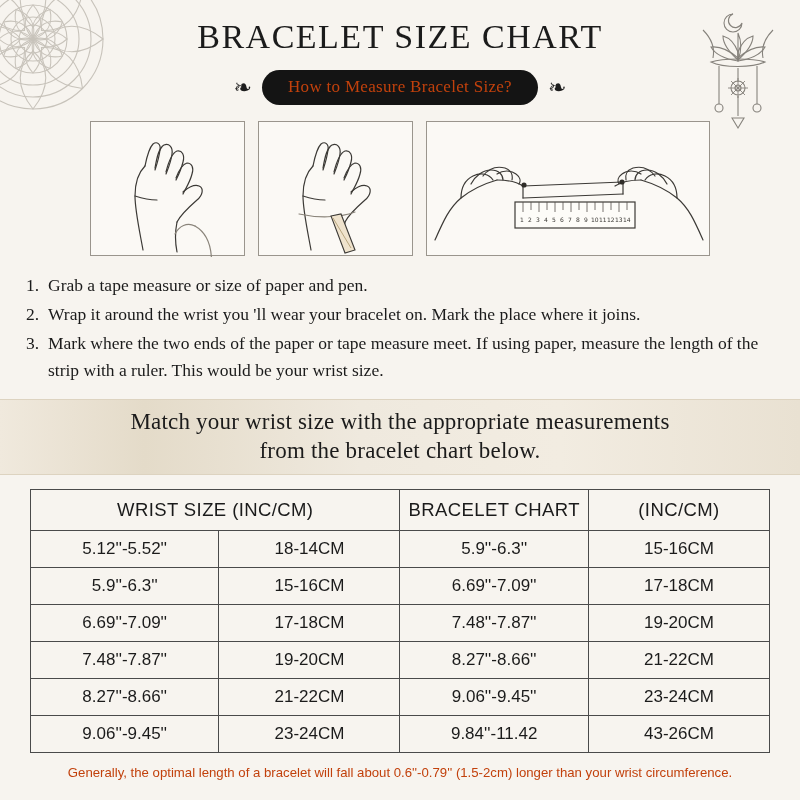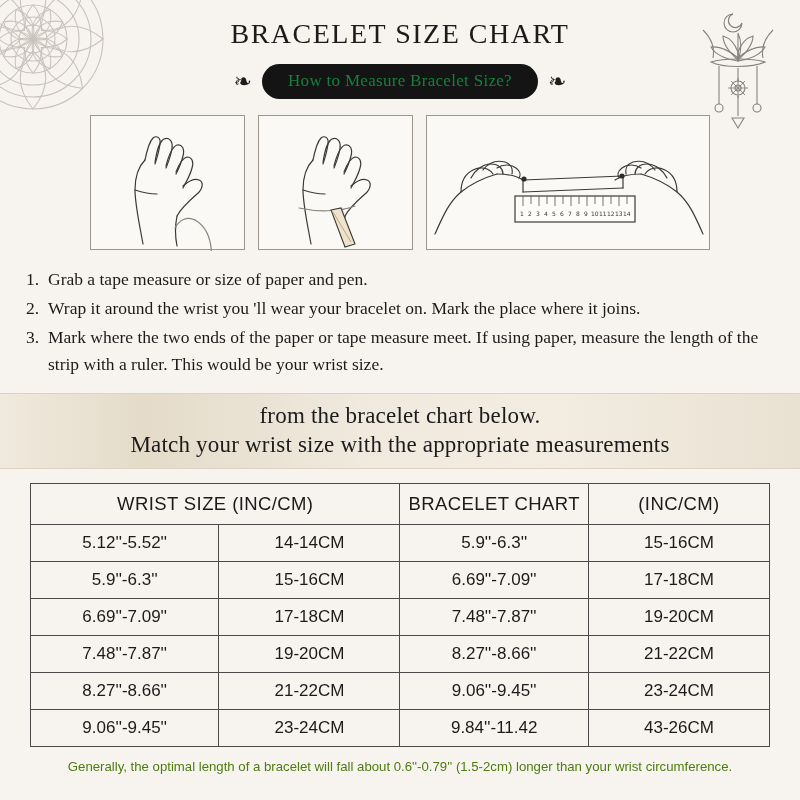--- a/index.html
+++ b/index.html
@@ -39,38 +39,38 @@
     top: 0px;
     width: 105px;
     height: 130px;
     opacity: 0.65;
     pointer-events: none;
   }
 
   
   .title {
     text-align: center;
-    font-size: 28px;
+    font-size: 34px;
     letter-spacing: 1.5px;
     font-weight: normal;
     padding-top: 18px;
     margin: 0;
     font-family: "Liberation Serif", serif;
   }
 
   .subtitle-row {
     display: flex;
     align-items: center;
     justify-content: center;
     margin-top: 14px;
     gap: 10px;
   }
   .subtitle-pill {
     background: #141414;
-    color: #15803d;
+    color: #c2410c;
     border-radius: 18px;
     padding: 7px 26px 8px 26px;
     font-size: 17px;
     letter-spacing: 0.3px;
     font-family: "Liberation Serif", serif;
     white-space: nowrap;
   }
   .flourish {
     font-size: 22px;
     color: #1d1d1d;
@@ -152,21 +152,21 @@
   .col-a { width: 25.5%; }
   .col-b { width: 24.5%; }
   .col-c { width: 25.5%; }
   .col-d { width: 24.5%; margin-top: 40px; }
 
   .footnote {
     margin: 12px 10px 0 10px;
     text-align: center;
     font-size: 13.2px;
     font-family: "Liberation Sans", sans-serif;
-    color: #4d7c0f;
+    color: #c2410c;
   }
 </style>
 </head>
 <body>
 
 <div class="page">
 
   <svg class="ornament-left" viewBox="0 0 150 150">
     <g fill="none" stroke="#8f887c" stroke-width="1.1">
       <circle cx="75" cy="75" r="14"></circle>
@@ -351,37 +351,37 @@
       <span class="step-num">2.</span>
       <span class="step-text">Wrap it around the wrist you 'll wear your bracelet on. Mark the place where it joins.</span>
     </div>
     <div class="step">
       <span class="step-num">3.</span>
       <span class="step-text">Mark where the two ends of the paper or tape measure meet. If using paper, measure the length of the strip with a ruler. This would be your wrist size.</span>
     </div>
   </div>
 
   <div class="banner">
+    <div class="banner-line">Match your wrist size with the appropriate measurements</div>
     <div class="banner-line">from the bracelet chart below.</div>
-    <div class="banner-line">Match your wrist size with the appropriate measurements</div>
   </div>
 
   <div class="table-wrap">
     <table>
       <thead>
         <tr>
           <th class="col-a" colspan="2">WRIST SIZE (INC/CM)</th>
           <th class="col-c">BRACELET CHART</th>
           <th class="col-d">(INC/CM)</th>
         </tr>
       </thead>
       <tbody>
         <tr>
           <td class="col-a">5.12''-5.52''</td>
-          <td class="col-b">14-14CM</td>
+          <td class="col-b">18-14CM</td>
           <td class="col-c">5.9''-6.3''</td>
           <td class="col-d">15-16CM</td>
         </tr>
         <tr>
           <td class="col-a">5.9''-6.3''</td>
           <td class="col-b">15-16CM</td>
           <td class="col-c">6.69''-7.09''</td>
           <td class="col-d">17-18CM</td>
         </tr>
         <tr>

